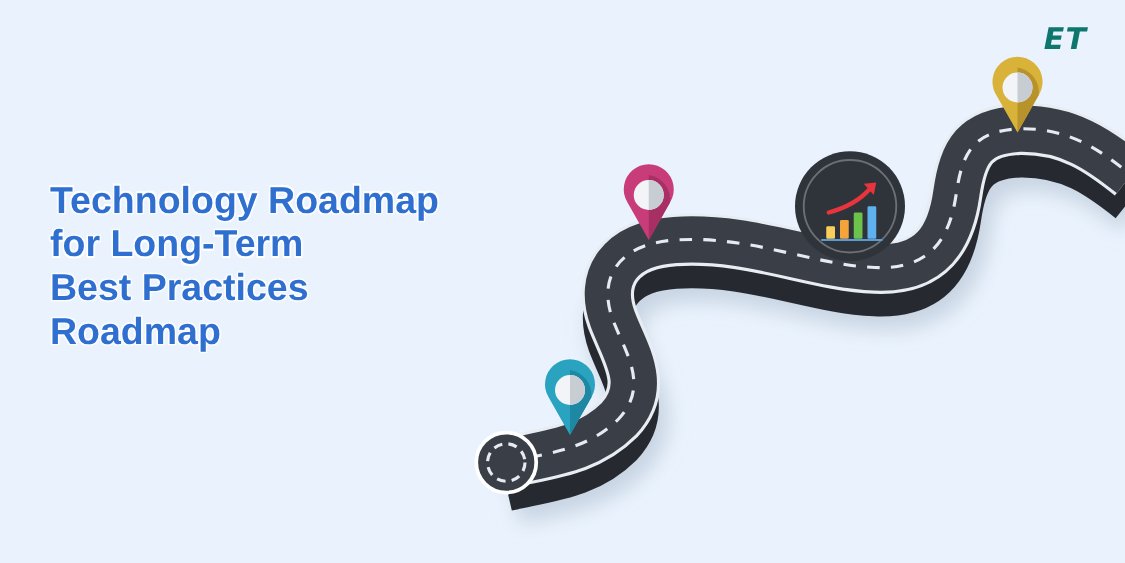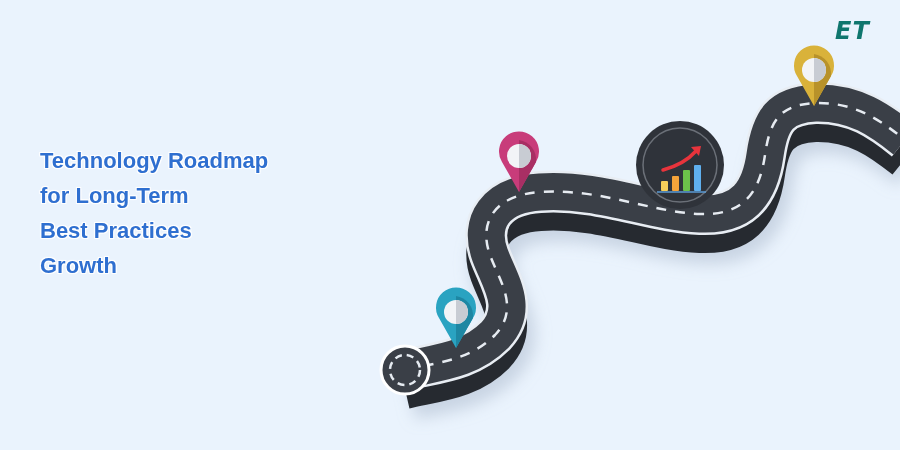--- a/index.html
+++ b/index.html
@@ -1,31 +1,31 @@
 <!DOCTYPE html>
 <html><head>
 <meta charset="utf-8">
 <style>
   html, body { margin:0; padding:0; }
   body { width:900px; height:450px; overflow:hidden; background:#eaf3fd; position:relative; font-family:"Liberation Sans", sans-serif; }
   .logo { position:absolute; left:835px; top:17px; font-family:"DejaVu Sans", sans-serif; font-weight:bold; font-style:italic; font-size:24px; color:#0f766e; letter-spacing:1px; }
-  .title { position:absolute; left:40px; top:143px; margin:0; font-family:"Liberation Sans", sans-serif; font-weight:bold; font-size:22px; line-height:35px; color:#2f6fd0; text-shadow: 0 0 2px #fff, 0 0 3px #fff, 1px 1px 0 #fff, -1px -1px 0 #fff, 1px -1px 0 #fff, -1px 1px 0 #fff; }
+  .title { position:absolute; left:40px; top:143px; margin:0; font-family:"Liberation Sans", sans-serif; font-weight:bold; font-size:30px; line-height:35px; color:#2f6fd0; text-shadow: 0 0 2px #fff, 0 0 3px #fff, 1px 1px 0 #fff, -1px -1px 0 #fff, 1px -1px 0 #fff, -1px 1px 0 #fff; }
   .title span { display:block; white-space:nowrap; }
   svg.scene { position:absolute; left:0; top:0; }
 </style>
 </head>
 <body>
 
 <div class="logo">ET</div>
 
 <h1 class="title">
   <span>Technology Roadmap</span>
   <span>for Long-Term</span>
   <span>Best Practices</span>
-  <span>Growth</span>
+  <span>Roadmap</span>
 </h1>
 
 <svg class="scene" width="900" height="450" viewBox="0 0 900 450">
   <defs>
     <filter id="shadow" x="-20%" y="-20%" width="140%" height="160%">
       <feGaussianBlur stdDeviation="8"></feGaussianBlur>
     </filter>
   </defs>
 
   <g>

